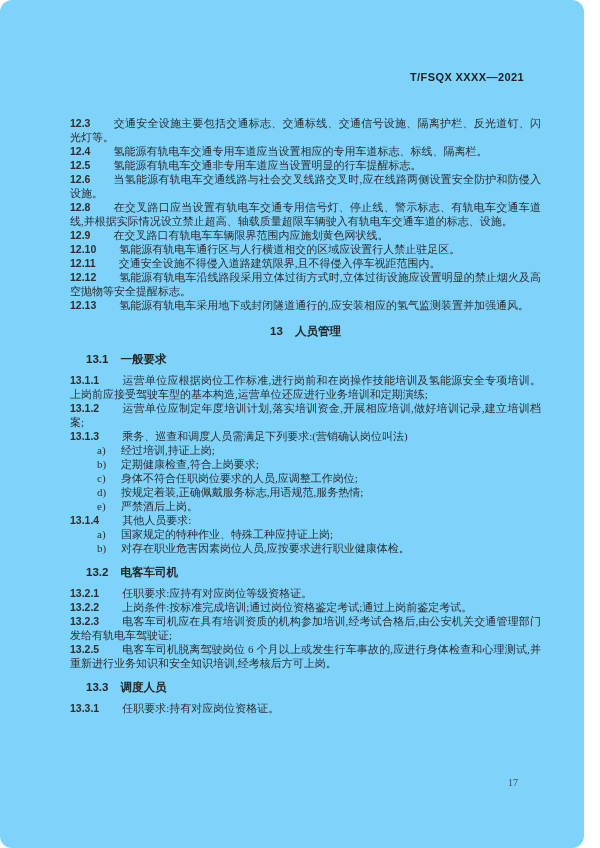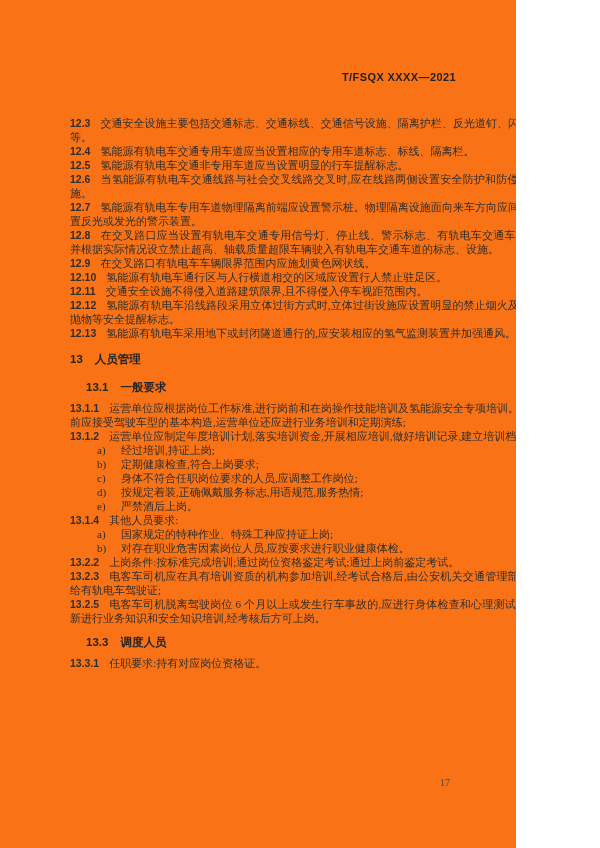--- a/index.html
+++ b/index.html
@@ -2,26 +2,27 @@
 <html><head>
 <meta charset="utf-8">
 <style>
   html, body {
     margin: 0;
     padding: 0;
     background: #ffffff;
   }
   .page {
     position: relative;
-    width: 516px;
+    width: 584px;
     height: 848px;
-    background: #f97316;
+    background: #7dd3fc;
     overflow: hidden;
     font-family: "Liberation Serif", "DejaVu Serif", serif;
     color: #2e2e2e;
+    border-radius: 12px;
   }
   .doc-header {
     position: absolute;
     top: 71px;
     right: 60px;
     font-family: "Liberation Sans", "DejaVu Sans", sans-serif;
     font-weight: 700;
     font-size: 11px;
     letter-spacing: 0.4px;
     color: #222222;
@@ -33,36 +34,36 @@
     width: 471px;
     font-size: 11px;
     line-height: 14px;
     text-align: justify;
   }
   .doc-body p { margin: 0; }
   .clause .num {
     font-family: "Liberation Sans", "DejaVu Sans", sans-serif;
     font-weight: 700;
     font-size: 10.5px;
-    margin-right: 10px;
+    margin-right: 23px;
     white-space: nowrap;
   }
   .list-item { padding-left: 27px; }
   .list-item .marker {
     display: inline-block;
     width: 24px;
   }
   .heading {
     font-family: "Liberation Sans", "DejaVu Sans", sans-serif;
     font-weight: 700;
     font-size: 11.5px;
     color: #252525;
     text-align: left;
   }
-  .heading.chapter { margin: 12px 0 14px; }
+  .heading.chapter { margin: 12px 0 14px; text-align: center; }
   .heading.section { margin: 10px 16px 7px; }
   .heading .num { margin-right: 12px; }
   .page-number {
     position: absolute;
     top: 777px;
     right: 66px;
     font-size: 10px;
     color: #4a4a4a;
   }
 </style>
@@ -72,39 +73,41 @@
 <div class="page">
   <div class="doc-header">
     <span>T/FSQX XXXX—2021</span>
   </div>
 
   <div class="doc-body" id="doc-body">
       <p class="clause"><span class="num">12.3</span><span class="text">交通安全设施主要包括交通标志、交通标线、交通信号设施、隔离护栏、反光道钉、闪光灯等。</span></p>
       <p class="clause"><span class="num">12.4</span><span class="text">氢能源有轨电车交通专用车道应当设置相应的专用车道标志、标线、隔离栏。</span></p>
       <p class="clause"><span class="num">12.5</span><span class="text">氢能源有轨电车交通非专用车道应当设置明显的行车提醒标志。</span></p>
       <p class="clause"><span class="num">12.6</span><span class="text">当氢能源有轨电车交通线路与社会交叉线路交叉时,应在线路两侧设置安全防护和防侵入设施。</span></p>
-      <p class="clause"><span class="num">12.7</span><span class="text">氢能源有轨电车专用车道物理隔离前端应设置警示桩。物理隔离设施面向来车方向应间隔设置反光或发光的警示装置。</span></p>
       <p class="clause"><span class="num">12.8</span><span class="text">在交叉路口应当设置有轨电车交通专用信号灯、停止线、警示标志、有轨电车交通车道线,并根据实际情况设立禁止超高、轴载质量超限车辆驶入有轨电车交通车道的标志、设施。</span></p>
       <p class="clause"><span class="num">12.9</span><span class="text">在交叉路口有轨电车车辆限界范围内应施划黄色网状线。</span></p>
       <p class="clause"><span class="num">12.10</span><span class="text">氢能源有轨电车通行区与人行横道相交的区域应设置行人禁止驻足区。</span></p>
       <p class="clause"><span class="num">12.11</span><span class="text">交通安全设施不得侵入道路建筑限界,且不得侵入停车视距范围内。</span></p>
       <p class="clause"><span class="num">12.12</span><span class="text">氢能源有轨电车沿线路段采用立体过街方式时,立体过街设施应设置明显的禁止烟火及高空抛物等安全提醒标志。</span></p>
       <p class="clause"><span class="num">12.13</span><span class="text">氢能源有轨电车采用地下或封闭隧道通行的,应安装相应的氢气监测装置并加强通风。</span></p>
       <p class="heading chapter"><span class="num">13</span><span class="htitle">人员管理</span></p>
       <p class="heading section"><span class="num">13.1</span><span class="htitle">一般要求</span></p>
       <p class="clause"><span class="num">13.1.1</span><span class="text">运营单位应根据岗位工作标准,进行岗前和在岗操作技能培训及氢能源安全专项培训。上岗前应接受驾驶车型的基本构造,运营单位还应进行业务培训和定期演练;</span></p>
       <p class="clause"><span class="num">13.1.2</span><span class="text">运营单位应制定年度培训计划,落实培训资金,开展相应培训,做好培训记录,建立培训档案;</span></p>
+      <p class="clause"><span class="num">13.1.3</span><span class="text">乘务、巡查和调度人员需满足下列要求:(营销确认岗位叫法)</span></p>
       <p class="list-item"><span class="marker">a)</span><span class="text">经过培训,持证上岗;</span></p>
       <p class="list-item"><span class="marker">b)</span><span class="text">定期健康检查,符合上岗要求;</span></p>
       <p class="list-item"><span class="marker">c)</span><span class="text">身体不符合任职岗位要求的人员,应调整工作岗位;</span></p>
       <p class="list-item"><span class="marker">d)</span><span class="text">按规定着装,正确佩戴服务标志,用语规范,服务热情;</span></p>
       <p class="list-item"><span class="marker">e)</span><span class="text">严禁酒后上岗。</span></p>
       <p class="clause"><span class="num">13.1.4</span><span class="text">其他人员要求:</span></p>
       <p class="list-item"><span class="marker">a)</span><span class="text">国家规定的特种作业、特殊工种应持证上岗;</span></p>
       <p class="list-item"><span class="marker">b)</span><span class="text">对存在职业危害因素岗位人员,应按要求进行职业健康体检。</span></p>
+      <p class="heading section"><span class="num">13.2</span><span class="htitle">电客车司机</span></p>
+      <p class="clause"><span class="num">13.2.1</span><span class="text">任职要求:应持有对应岗位等级资格证。</span></p>
       <p class="clause"><span class="num">13.2.2</span><span class="text">上岗条件:按标准完成培训;通过岗位资格鉴定考试;通过上岗前鉴定考试。</span></p>
       <p class="clause"><span class="num">13.2.3</span><span class="text">电客车司机应在具有培训资质的机构参加培训,经考试合格后,由公安机关交通管理部门发给有轨电车驾驶证;</span></p>
       <p class="clause"><span class="num">13.2.5</span><span class="text">电客车司机脱离驾驶岗位 6 个月以上或发生行车事故的,应进行身体检查和心理测试,并重新进行业务知识和安全知识培训,经考核后方可上岗。</span></p>
       <p class="heading section"><span class="num">13.3</span><span class="htitle">调度人员</span></p>
       <p class="clause"><span class="num">13.3.1</span><span class="text">任职要求:持有对应岗位资格证。</span></p>
     </div>
 
   <div class="page-number">
     <span>17</span>
   </div>

